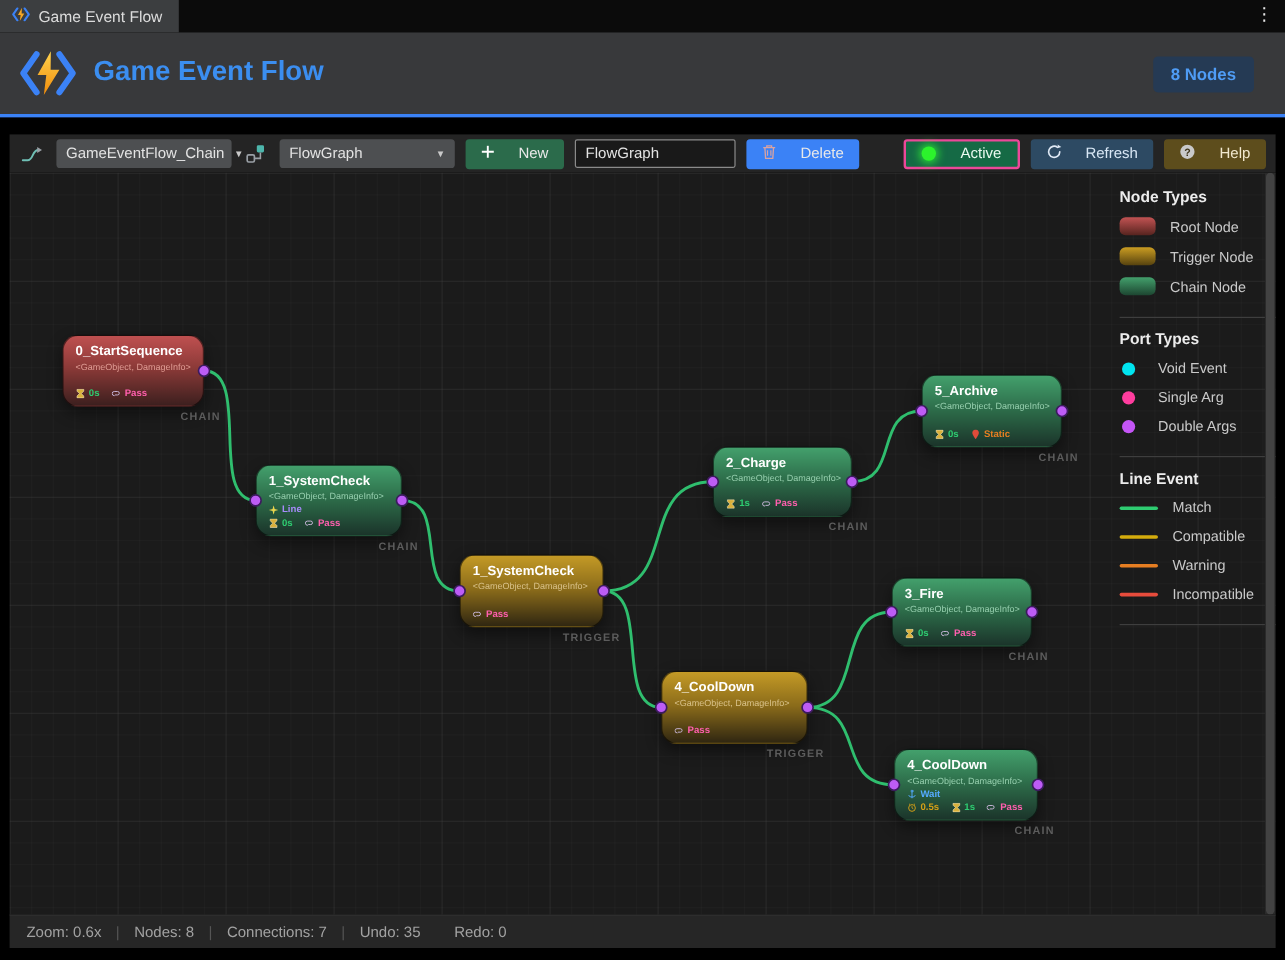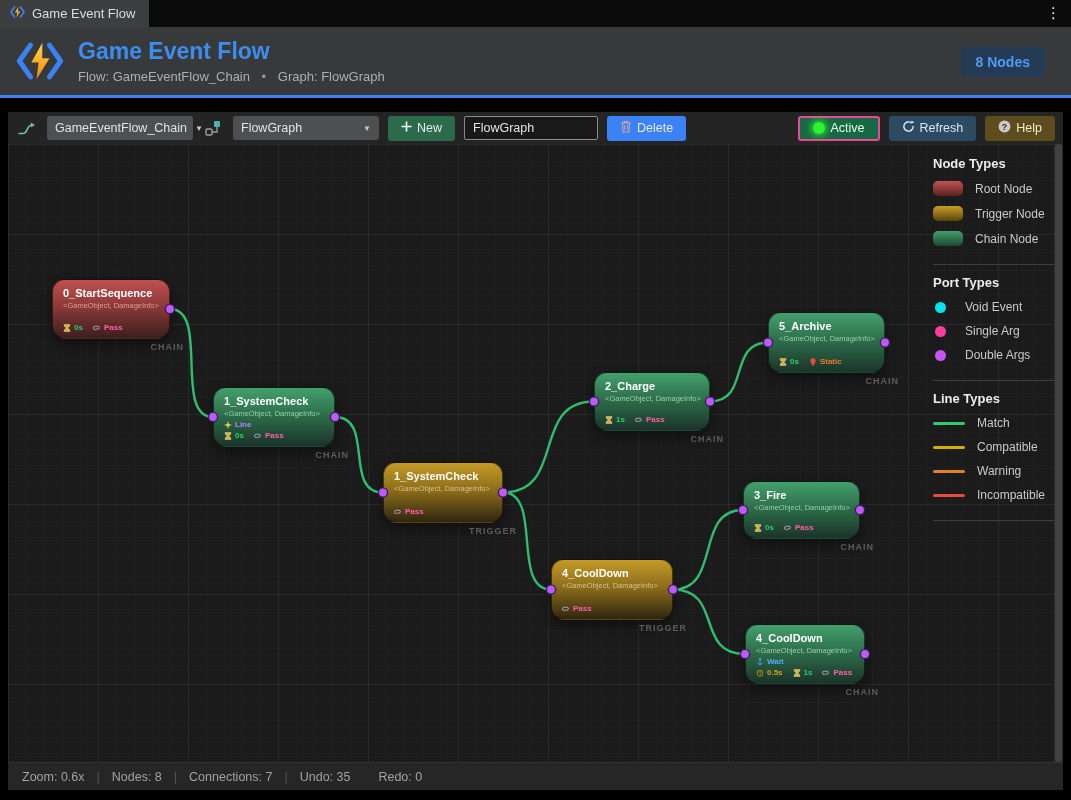--- a/index.html
+++ b/index.html
@@ -24,21 +24,21 @@
   
   .main { margin:0 8px; width:1055px; }
 
   
   .toolbar { height:32px; background:#242424; display:flex; align-items:center; gap:9px; padding:0 8px; }
   .tb-icon { width:22px; height:22px; display:flex; align-items:center; justify-content:center; flex:0 0 auto; }
   .dropdown { height:24px; background:#4d4f51; border-radius:3px; color:#e3e3e3; font-size:12.5px; display:flex; align-items:center; padding:0 8px; gap:8px; cursor:pointer; }
   .dropdown .caret { font-size:8px; color:#c9c9c9; margin-left:auto; }
   .dd-flow { width:146px; }
   .dd-graph { width:146px; }
-  .tb-btn { height:25px; border:none; border-radius:3px; font-size:12.5px; color:#e9e9e9; display:flex; align-items:center; gap:5px; padding:0 13px; cursor:pointer; font-family:inherit; }
+  .tb-btn { height:25px; border:none; border-radius:3px; font-size:12.5px; color:#e9e9e9; display:flex; align-items:center; gap:20px; padding:0 13px; cursor:pointer; font-family:inherit; }
   .btn-new { background:#2b6b4b; }
   .btn-new .plus { font-weight:bold; }
   .tb-input { width:134px; height:24px; background:#191919; border:1px solid #8a8a8a; border-radius:2px; color:#e4e4e4; font-size:12.5px; padding:0 8px; font-family:inherit; }
   .btn-delete { background:#3b82f6; }
   .btn-active { background:#156a45; border:2px solid #ec4899; margin-left:auto; color:#eafaf0; }
   .glow-dot { width:12px; height:12px; border-radius:50%; background:#2cf32c; box-shadow:0 0 7px 2px rgba(48,255,48,.75); }
   .btn-refresh { background:#2d4a63; color:#d8e7f5; }
   .btn-help { background:#5d4d1c; color:#f2e9cf; }
 
   
@@ -113,27 +113,20 @@
             <stop offset="1" stop-color="#f08c0b"></stop>
       </linearGradient>
         </defs>
       <path d="M9 2 L2 12 L9 22" fill="none" stroke="#3b82f6" stroke-width="3.2" stroke-linecap="round" stroke-linejoin="round"></path>
       <path d="M21 2 L28 12 L21 22" fill="none" stroke="#3b82f6" stroke-width="3.2" stroke-linecap="round" stroke-linejoin="round"></path>
       <path d="M16.5 0.5 L9.5 13 h4.6 L12.8 23.5 L21 10.2 h-4.6 Z" fill="url(#boltg)"></path>
     </svg>
   </div>
   <div class="hdr-text">
     <div class="hdr-title">Game Event Flow</div>
-    <div class="hdr-sub">
-      <span>Flow:</span>
-      <span>GameEventFlow_Chain</span>
-      <span class="bullet">•</span>
-      <span>Graph:</span>
-      <span>FlowGraph</span>
-    </div>
   </div>
   <div class="node-badge">8 Nodes</div>
 </div>
 <div class="accent-line"></div>
 <div class="gap"></div>
 
 <div class="main">
 
   <div class="toolbar">
     <span class="tb-icon">
@@ -249,21 +242,21 @@
           <div class="lg-row">
             <span class="sw-port" style="background: rgb(255, 61, 158);"></span>
             <span class="lg-label">Single Arg</span>
           </div>
           <div class="lg-row">
             <span class="sw-port" style="background: rgb(196, 85, 246);"></span>
             <span class="lg-label">Double Args</span>
           </div>
         </div>
         <div class="lg-sec">
-          <div class="lg-title">Line Types</div>
+          <div class="lg-title">Line Event</div>
           <div class="lg-row">
             <span class="sw-line" style="background: rgb(46, 204, 113);"></span>
             <span class="lg-label">Match</span>
           </div>
           <div class="lg-row">
             <span class="sw-line" style="background: rgb(212, 172, 13);"></span>
             <span class="lg-label">Compatible</span>
           </div>
           <div class="lg-row">
             <span class="sw-line" style="background: rgb(230, 126, 34);"></span>

